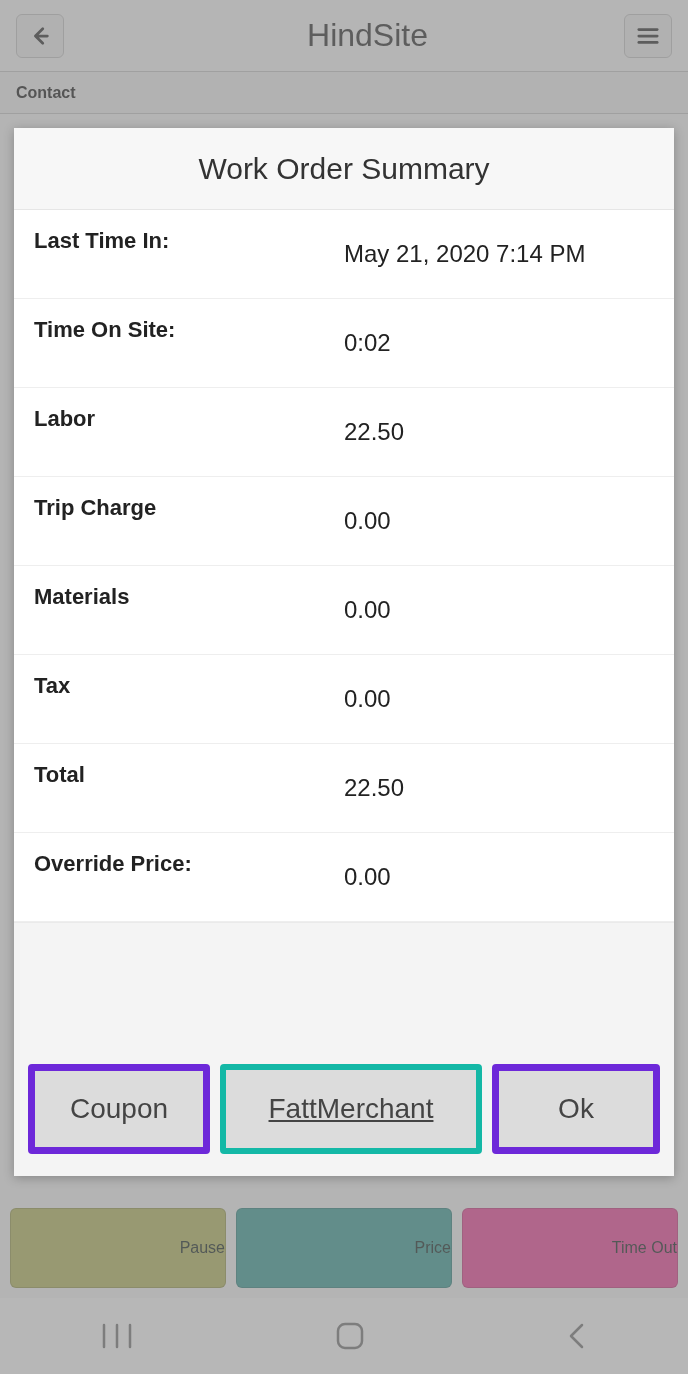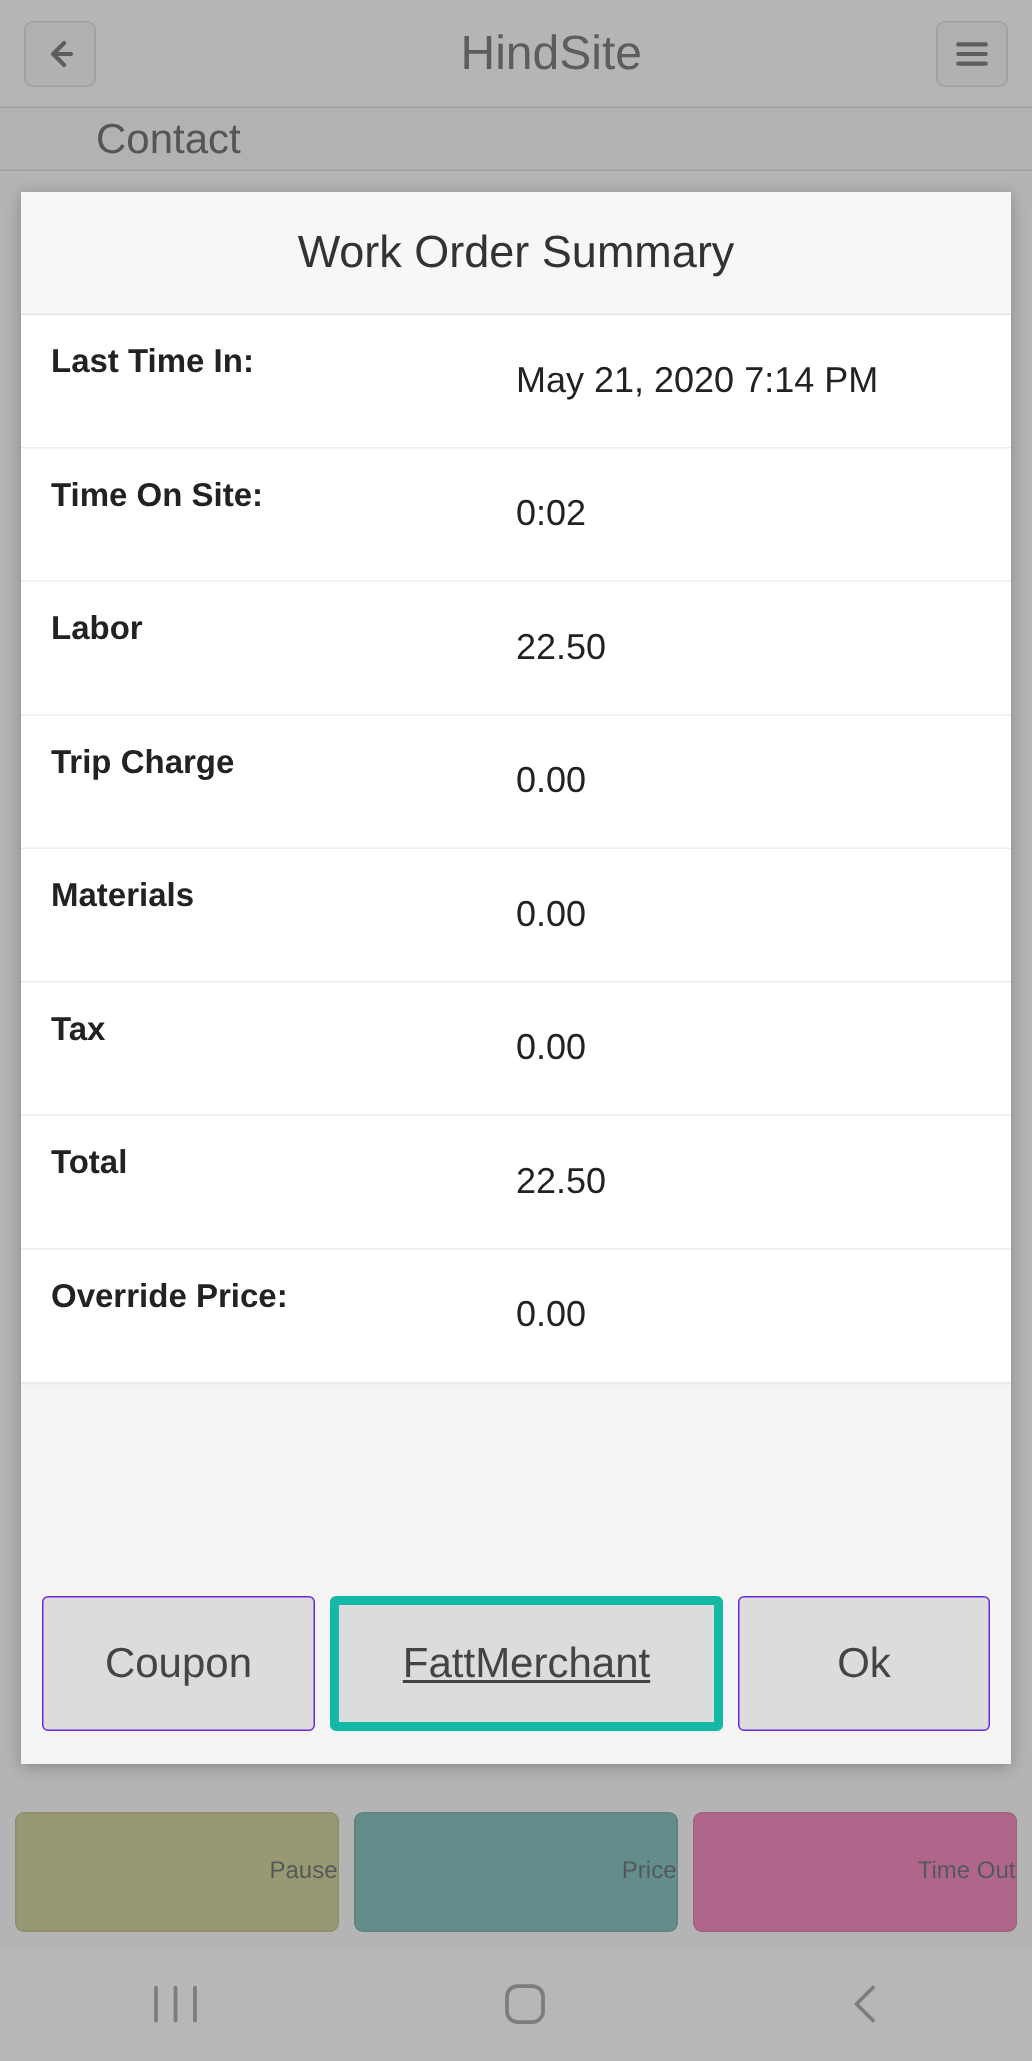--- a/index.html
+++ b/index.html
@@ -22,21 +22,21 @@
   }
   .menu-btn {
     position: absolute; right: 16px; top: 14px; width: 48px; height: 44px;
     background: #eee; border: 1px solid #c6c6c6; border-radius: 6px;
     display: flex; align-items: center; justify-content: center; color:#333;
   }
   .contact-bar {
     height: 42px; display: flex; align-items: center; padding-left: 16px;
     border-bottom: 1px solid #c8c8c8; background: #efefef;
   }
-  .contact-label { font-size: 28px; font-weight: 400; color: #222; margin-left: 48px; }
+  .contact-label { font-size: 16px; font-weight: 700; color: #222; }
 
   .bottom-buttons {
     position: absolute; left: 10px; right: 10px; bottom: 86px; height: 80px;
     display: flex; gap: 10px;
   }
   .bottom-buttons .bb {
     flex: 1; border-radius: 6px; display: flex; align-items: center; justify-content: flex-end;
     font-size: 16px; color: #1d2a27; border: 1px solid rgba(0,0,0,0.15);
   }
   .bb-pause   { background: #b5b862; }
@@ -68,21 +68,21 @@
   .row {
     display: flex; padding: 14px 20px 30px 20px; border-bottom: 1px solid #eee;
   }
   .row-label { width: 50%; font-size: 22px; color: #222; padding-top: 4px; font-weight: bold; }
   .row-value { width: 50%; font-size: 24px; color: #222; padding-top: 16px; }
   .modal-spacer { height: 128px; background: #f4f4f4; border-top: 1px solid #eaeaea; }
   .modal-footer {
     display: flex; gap: 10px; padding: 14px 14px 22px 14px; background: #f4f4f4;
   }
   .mbtn {
-    height: 90px; background: #dcdcdc; border: 1px solid #6d28d9; border-radius: 4px;
+    height: 90px; background: #dcdcdc; border: 7px solid #6d28d9; border-radius: 4px;
     display: flex; align-items: center; justify-content: center;
     font-size: 28px; color: #444;
   }
   .mbtn-coupon { flex: 0 0 182px; }
   .mbtn-fatt   { flex: 0 0 262px; border: 6px solid #14b8a6; text-decoration: underline; }
   .mbtn-ok     { flex: 1; }
 </style>
 </head>
 <body>
 

